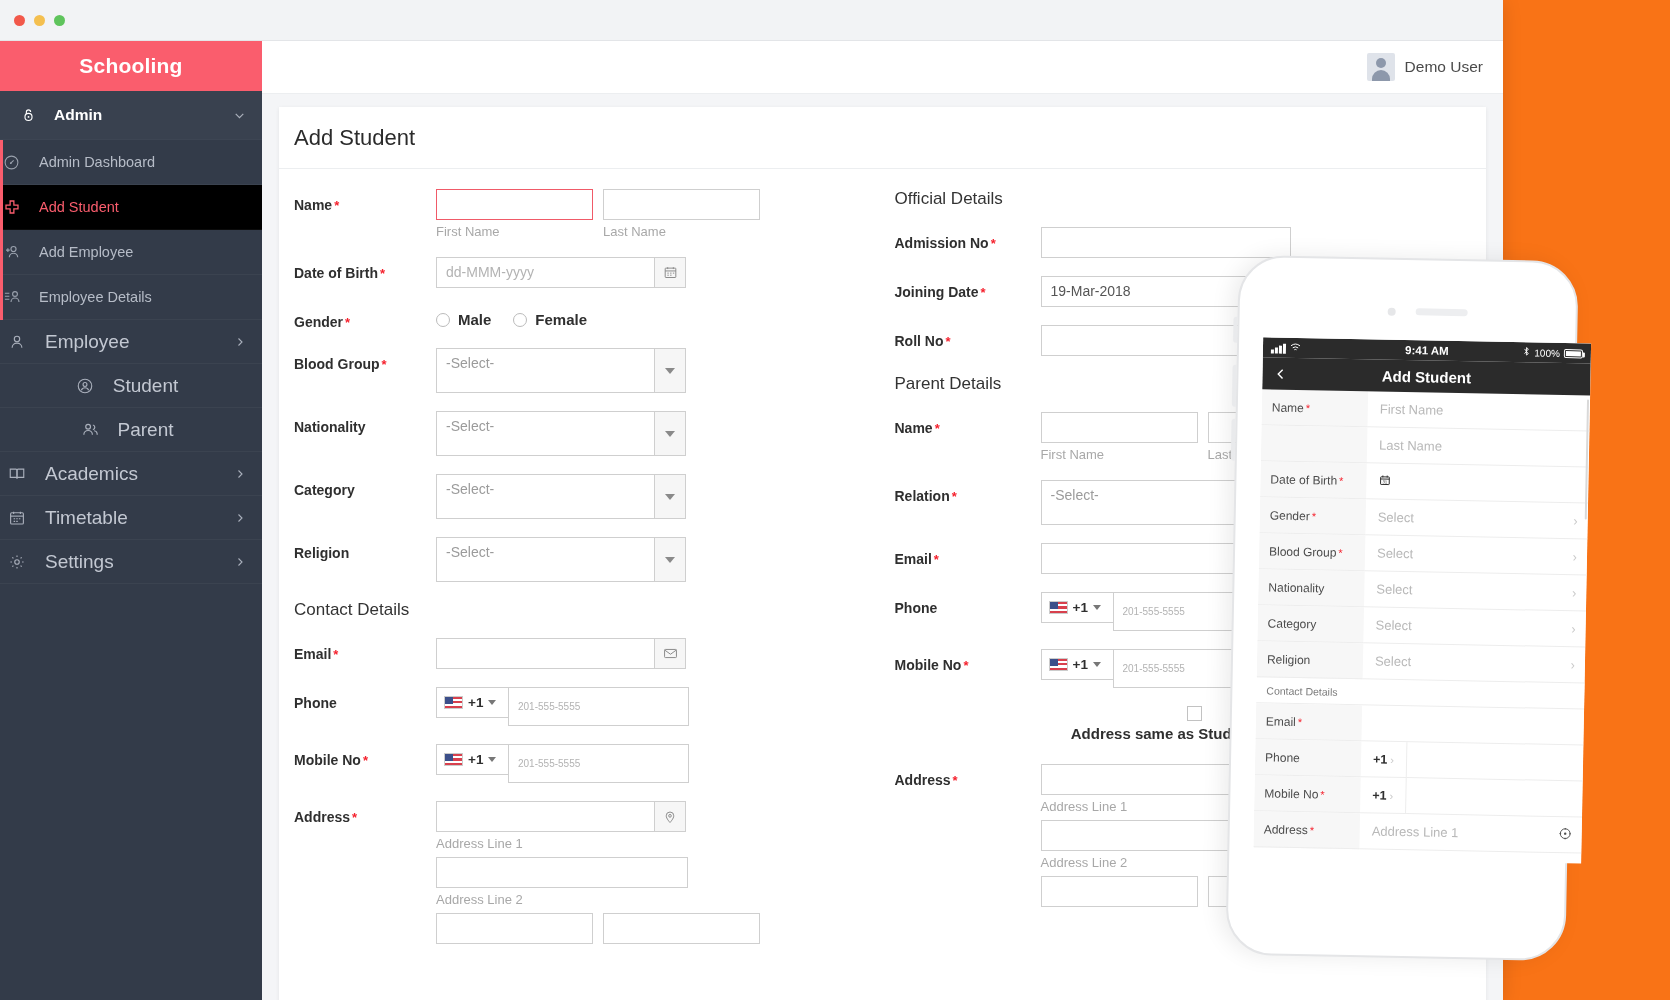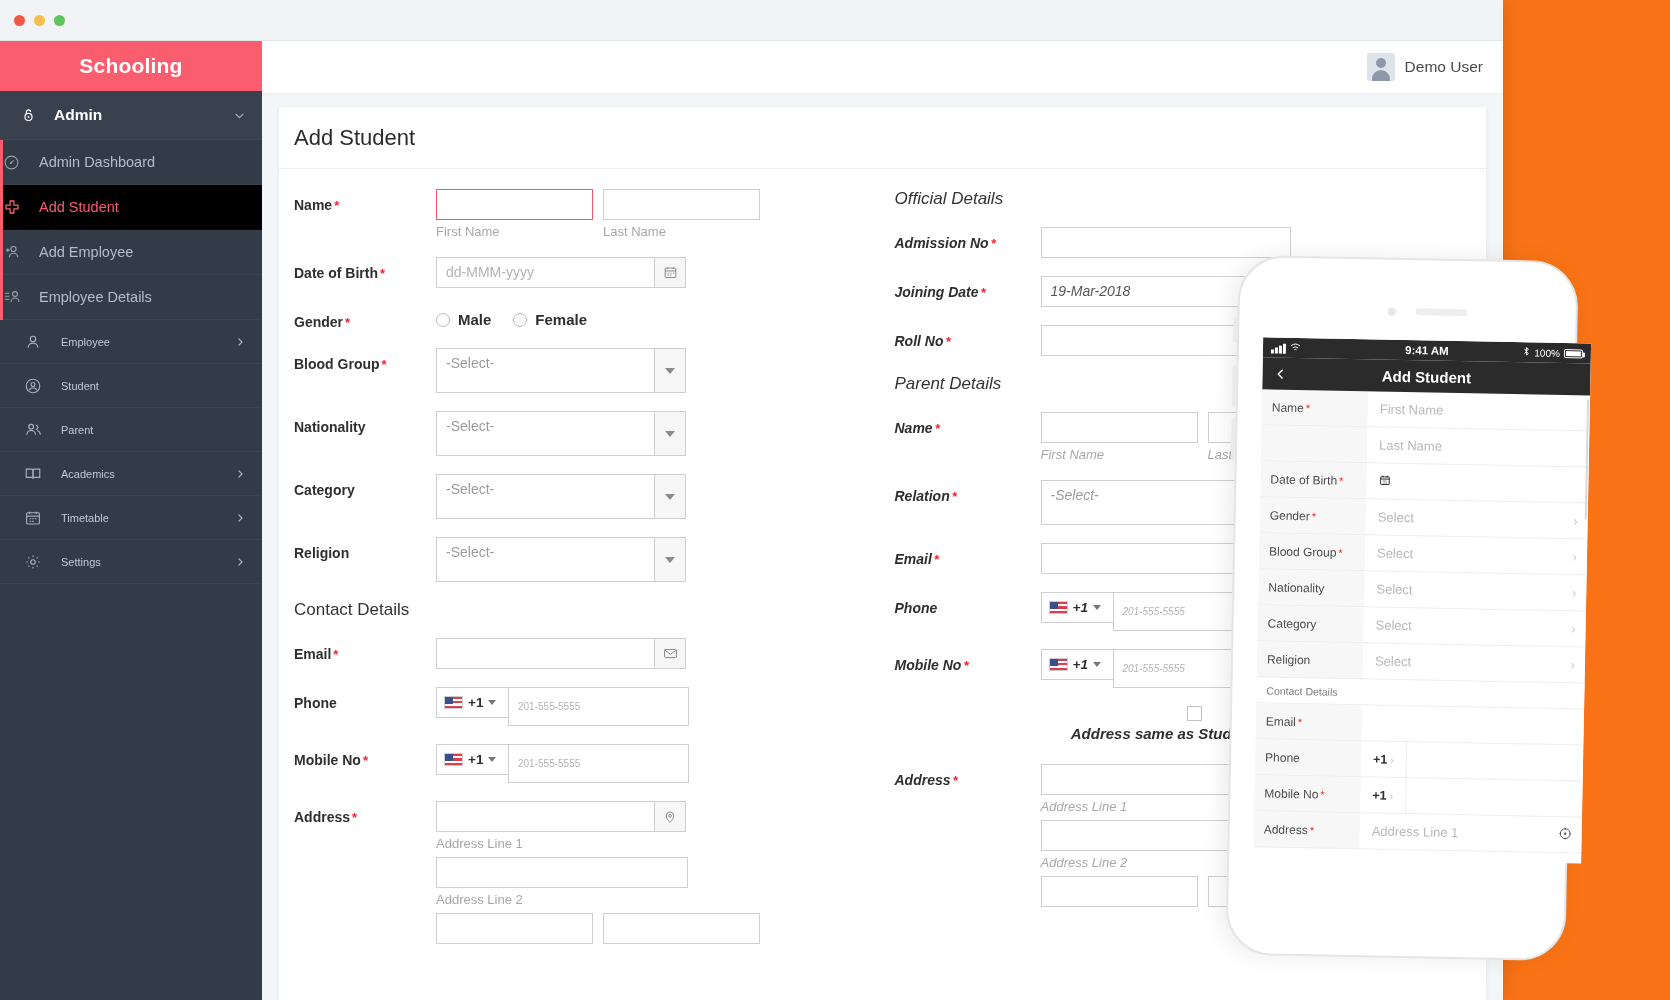--- a/index.html
+++ b/index.html
@@ -56,23 +56,24 @@
   .subnav { background:#333b49; border-left: 3px solid #fa5d6d; }
   .subitem {
     height: 45px; display:flex; align-items:center;
     font-size: 14.5px; color:#b6bcc7;
     border-bottom: 1px solid rgba(255,255,255,.045);
   }
   .subitem .ic { width: 24px; margin-right: 12px; display:flex; align-items:center; color:#9aa1ad;}
   .subitem.active { background:#000000; color:#fa5d6d; }
   .subitem.active .ic { color:#fa5d6d; }
   .navitem {
-    height: 44px; display:flex; align-items:center; padding: 0 16px 0 24px;
-    font-size: 11px; color:#c3c8d2;
+    height: 44px; display:flex; align-items:center; padding: 0 16px 0 8px;
+    font-size: 19px; color:#c3c8d2;
     border-bottom: 1px solid rgba(255,255,255,.045);
+    justify-content: center;
   }
   .navitem .ic { width: 24px; margin-right: 13px; display:flex; align-items:center; color:#aab0bc;}
 
   
   .content { flex:1; background:#f4f5f7; position:relative; overflow:hidden;}
   .topbar {
     height: 53px; background:#fff; border-bottom:1px solid #eceef0;
     display:flex; align-items:center; justify-content:flex-end; padding-right: 20px;
   }
   .avatar {
@@ -94,21 +95,21 @@
     background:#fff; box-shadow:0 1px 4px rgba(0,0,0,.07);
   }
   .card-head {
     height: 62px; display:flex; align-items:center; padding-left: 15px;
     border-bottom:1px solid #eceef0;
   }
   .card-title { font-size:22px; color:#2b2b2b; }
 
   .form-body { display:flex; padding: 20px 0 0 0; }
   .col { width: 50%; padding-left: 15px; }
-  .col.right { padding-left: 12px; font-style: italic;}
+  .col.right { padding-left: 12px;}
 
   .section-title { font-size:17px; color:#333; margin: 8px 0 18px 0; }
   .col.right .section-title:first-child { margin-top: 0; }
 
   .row { display:flex; align-items:flex-start; margin-bottom: 18px; }
   .lbl {
     width: 142px; flex:0 0 142px; padding-top: 8px;
     font-size: 14px; font-weight: 700; color:#2f2f2f;
   }
   .col.right .lbl { width: 146px; flex:0 0 146px; }

